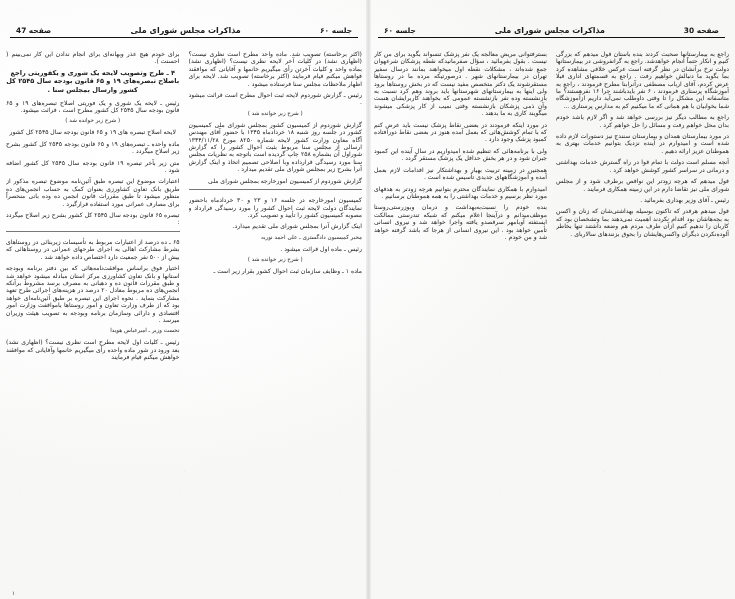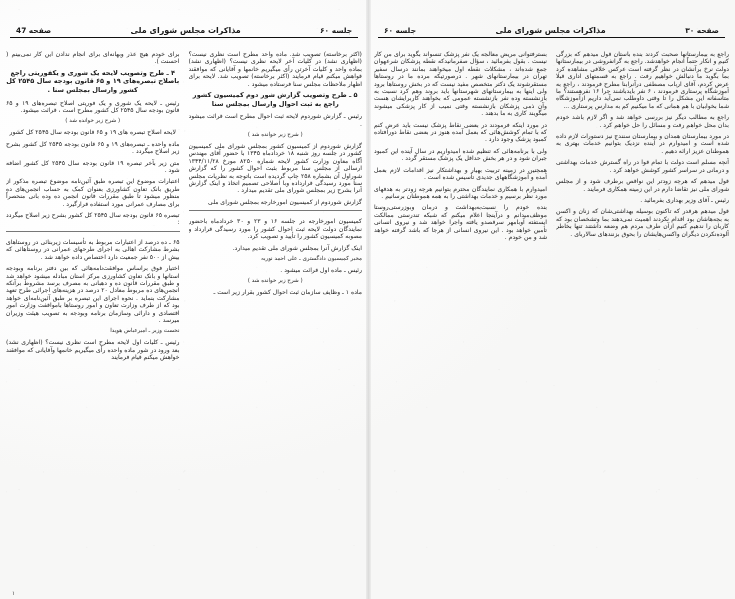--- a/index.html
+++ b/index.html
@@ -117,21 +117,20 @@
         <p class="txt">تبصره ۶۵ قانون بودجه سال ۲۵۴۵ کل کشور بشرح زیر اصلاح میگردد :</p>
         <hr class="colrule">
         <p class="txt">۶۵ ـ ده درصد از اعتبارات مربوط به تأسیسات زیربنائی در روستاهای بشرط مشارکت اهالی به اجرای طرحهای عمرانی در روستاهائی که بیش از ۵۰۰ نفر جمعیت دارد اختصاص داده خواهد شد .</p>
         <p class="txt">اختیار فوق براساس موافقت‌نامه‌هائی که بین دفتر برنامه وبودجه استانها و بانک تعاون کشاورزی مرکز استان مبادله میشود خواهد شد و طبق مقررات قانون ده و دهبانی به مصرف برسد مشروط برآنکه انجمن‌های ده مربوط معادل ۲۰ درصد در هزینه‌های اجرائی طرح تعهد مشارکت بنماید . نحوه اجرای این تبصره بر طبق آئین‌نامه‌ای خواهد بود که از طرف وزارت تعاون و امور روستاها بامواقفت وزارت امور اقتصادی و دارائی وسازمان برنامه وبودجه به تصویب هیئت وزیران میرسد .</p>
         <p class="txt sm">نخست وزیر ـ امیرعباس هویدا</p>
         <p class="txt">رئیس ـ کلیات اول لایحه مطرح است نظری نیست؟ (اظهاری نشد) بعد ورود در شور ماده واحده رأی میگیریم خانمها وآقایانی که موافقند خواهش میکنم قیام فرمایند</p>
       </div>
 
       <div class="col">
         <p class="txt">(اکثر برخاسته) تصویب شد. ماده واحد مطرح است نظری نیست؟ (اظهاری نشد) در کلیات آخر لایحه نظری نیست؟ (اظهاری نشد) بماده واحد و کلیات آخرتن رأی میگیریم خانمها و آقایانی که موافقند قواهش میکنم قیام فرمایند (اکثر برخاسته) تصویب شد. لایحه برای اظهار ملاحظات مجلس سنا فرستاده میشود .</p>
-        <p class="txt b c">۵ ـ طرح وتصویب گزارش شور دوم کمیسیون کشور راجع به ثبت احوال وارسال بمجلس سنا</p>
         <p class="txt">رئیس ـ گزارش شوردوم لایحه ثبت احوال مطرح است قرائت میشود .</p>
         <p class="txt sm c">( شرح زیر خوانده شد )</p>
         <p class="txt">گزارش شوردوم از کمیسیون کشور بمجلس شورای ملی کمیسیون کشور در جلسه روز شنبه ۱۸ خردادماه ۱۳۴۵ با حضور آقای مهندس آگاه معاون وزارت کشور لایحه شماره ۸۲۵۰ مورخ ۱۳۴۴/۱۱/۲۸ ارسالی از مجلس سنا مربوط بثبت احوال کشور را که گزارش شوراول آن بشماره ۲۵۸ چاپ گردیده است باتوجه به نظریات مجلس سنا مورد رسیدگی قرارداده وبا اصلاحی تصمیم اتخاذ و اینک گزارش آنرا بشرح زیر بمجلس شورای ملی تقدیم میدارد .</p>
         <p class="txt">گزارش شوردوم از کمیسیون امورخارجه بمجلس شورای ملی</p>
         <hr class="colrule">
         <p class="txt">کمیسیون امورخارجه در جلسه ۱۶ و ۲۳ و ۳۰ خردادماه باحضور نمایندگان دولت لایحه ثبت احوال کشور را مورد رسیدگی قرارداد و مصوبه کمیسیون کشور را تأیید و تصویب کرد.</p>
         <p class="txt">اینک گزارش آنرا بمجلس شورای ملی تقدیم میدارد.</p>
         <p class="txt sm">مخبر کمیسیون دادگستری ـ علی احمد نوریه</p>
         <p class="txt">رئیس ـ ماده اول قرائت میشود .</p>
         <p class="txt sm c">( شرح زیر خوانده شد )</p>
@@ -140,21 +139,21 @@
 
     </div>
 
     <span class="folio l">۱</span>
   </div>
 
   <div class="page" id="page-right">
 
     <div class="runhead">
       <div class="rh-row">
-        <span>صفحه ۳۰</span>
+        <span>صفحه 30</span>
         <span class="rh-center">مذاکرات مجلس شورای ملی</span>
         <span>جلسه ۶۰</span>
       </div>
       <div class="rule"></div>
     </div>
 
     <div class="cols">
 
       <div class="col">
         <p class="txt">بسترفتوانی مریض معالجه یک نفر پزشک تنسواند بگوید برای من کار نیست . بقول بفرمائید ، سؤال صفرمانیدکه نقطه پزشکان شرعهوان جمع شده‌اند ، مشکلات نقطه اول میخواهند بمانند درسال سفیر تهران در بیمارستانهای شهر . درصورتیکه مرده ما در روستاها مستقرشوند یک دکتر متخصص مفید نیست که در بخش روستاها برود ولی اینها به بیمارستانهای شهرستانها باید بروند وهم کرد نسبت به بازنشسته وده نفر بازنشسته عمومی که بخواهند کاربرایشان هست وآن ذمی پزشکان بازنشسته وقتی نمیب از کار پزشکی میشوند میگویند کاری به ما بدهند .</p>

